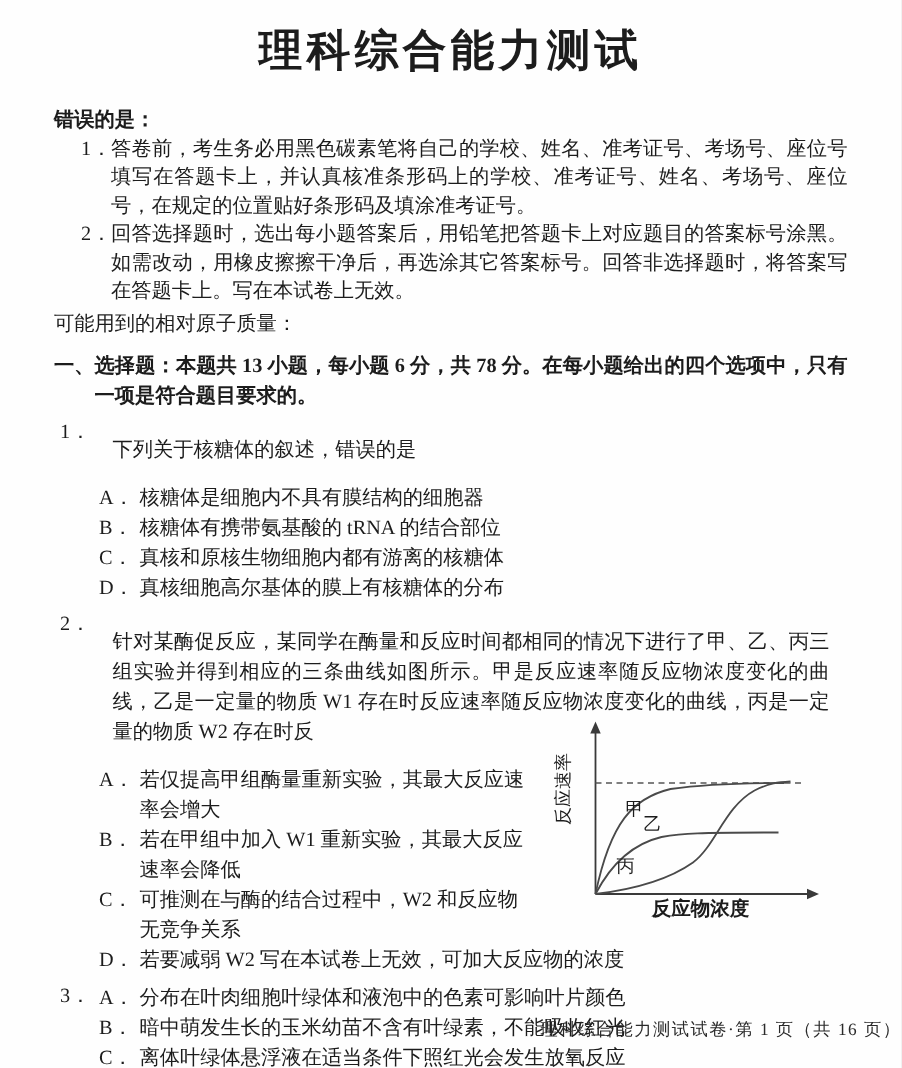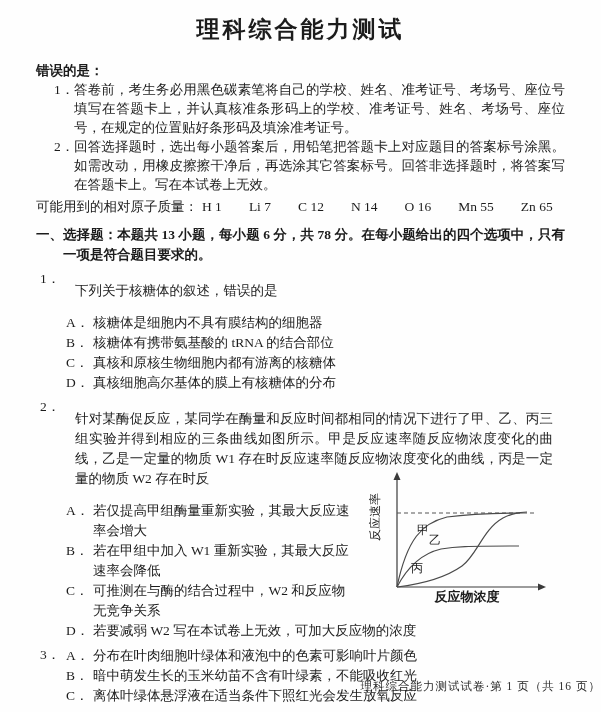--- a/index.html
+++ b/index.html
@@ -3,21 +3,21 @@
 <meta charset="utf-8">
 <style>
   html,body{margin:0;padding:0;background:#e8e8e8;}
   .page{
     width:601px;height:712px;margin:0 auto;background:#fefefe;
     font-family:"Liberation Serif","DejaVu Serif",serif;
     color:#1c1c1c;box-sizing:border-box;
     padding:10px 36px 0 36px;position:relative;overflow:hidden;
   }
   .title{
-    text-align:center;font-size:23px;font-weight:bold;letter-spacing:3px;
+    text-align:center;font-size:29px;font-weight:bold;letter-spacing:3px;
     margin:4px 0 16px 0;
   }
   .notices{font-size:13.5px;line-height:19px;}
   .notices-heading{font-weight:bold;}
   .notice-item{display:flex;margin-left:18px;}
   .notice-num{width:20px;flex:0 0 auto;}
   .notice-text{flex:1;text-align:justify;}
   .atomic-line{display:flex;margin-top:3px;font-size:13.5px;}
   .atomic-label{flex:0 0 auto;}
   .atomic-values{display:flex;gap:27px;margin-left:4px;}
@@ -54,29 +54,20 @@
       <span class="notice-text">答卷前，考生务必用黑色碳素笔将自己的学校、姓名、准考证号、考场号、座位号填写在答题卡上，并认真核准条形码上的学校、准考证号、姓名、考场号、座位号，在规定的位置贴好条形码及填涂准考证号。</span>
     </div>
 
     <div class="notice-item">
       <span class="notice-num">2．</span>
       <span class="notice-text">回答选择题时，选出每小题答案后，用铅笔把答题卡上对应题目的答案标号涂黑。如需改动，用橡皮擦擦干净后，再选涂其它答案标号。回答非选择题时，将答案写在答题卡上。写在本试卷上无效。</span>
     </div>
 
     <div class="atomic-line">
       <span class="atomic-label">可能用到的相对原子质量：</span>
-      <span class="atomic-values">
-        <span>H 1</span>
-        <span>Li 7</span>
-        <span>C 12</span>
-        <span>N 14</span>
-        <span>O 16</span>
-        <span>Mn 55</span>
-        <span>Zn 65</span>
-      </span>
     </div>
   </div>
 
   <div class="section-heading">
     <span class="section-num">一、</span>
     <span class="section-text">选择题：本题共 13 小题，每小题 6 分，共 78 分。在每小题给出的四个选项中，只有一项是符合题目要求的。</span>
   </div>
 
   <div class="question">
     <span class="q-num">1．</span>

